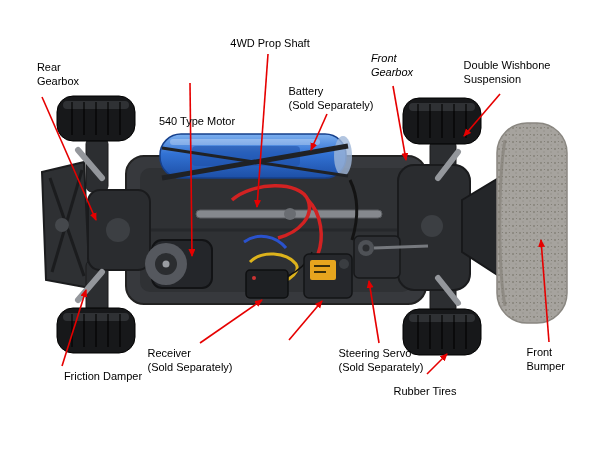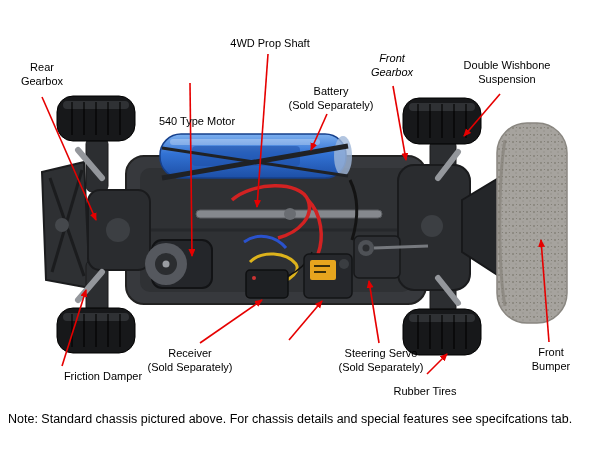--- a/index.html
+++ b/index.html
@@ -15,21 +15,20 @@
     position: absolute;
     left: 0; top: 0;
     width: 600px; height: 470px;
   }
   .label {
     position: absolute;
     transform: translateX(-50%);
     font-size: 11px;
     line-height: 1.3;
     color: #000;
-    text-align: center;
     white-space: pre-line;
   }
   .note {
     position: absolute;
     left: 8px;
     top: 412px;
     width: 588px;
     font-size: 12.5px;
     color: #000;
     text-align: left;
@@ -212,32 +211,31 @@
       <line x1="500" y1="94" x2="464" y2="136" marker-end="url(#arr)"></line>
       <line x1="62" y1="366" x2="86" y2="290" marker-end="url(#arr)"></line>
       <line x1="200" y1="343" x2="262" y2="300" marker-end="url(#arr)"></line>
       <line x1="289" y1="340" x2="322" y2="301" marker-end="url(#arr)"></line>
       <line x1="379" y1="343" x2="369" y2="281" marker-end="url(#arr)"></line>
       <line x1="427" y1="374" x2="447" y2="354" marker-end="url(#arr)"></line>
       <line x1="549" y1="342" x2="541" y2="240" marker-end="url(#arr)"></line>
     </g>
   </svg>
 
-  <div class="label" style="left:42px;  top:60px;">Rear
+  <div class="label" style="left:58px;  top:60px;">Rear
 Gearbox</div>
   <div class="label" style="left:197px; top:66px;margin-top:48px;">540 Type Motor</div>
   <div class="label" style="left:270px; top:36px;">4WD Prop Shaft</div>
   <div class="label" style="left:331px; top:84px;">Battery
 (Sold Separately)</div>
   <div class="label" style="left:392px; top:51px;font-style:italic;">Front
 Gearbox</div>
   <div class="label" style="left:507px; top:58px;">Double Wishbone
 Suspension</div>
   <div class="label" style="left:67px;  top:369px;margin-left:36px;">Friction Damper</div>
   <div class="label" style="left:190px; top:346px;">Receiver
 (Sold Separately)</div>
   <div class="label" style="left:381px; top:346px;">Steering Servo
 (Sold Separately)</div>
   <div class="label" style="left:425px; top:384px;">Rubber Tires</div>
   <div class="label" style="left:551px; top:345px;">Front Bumper</div>
 
-  <div class="note">Note: Standard chassis pictured above. For chassis details and special features see specifcations tab.</div>
 </div>
 
 </body></html>

